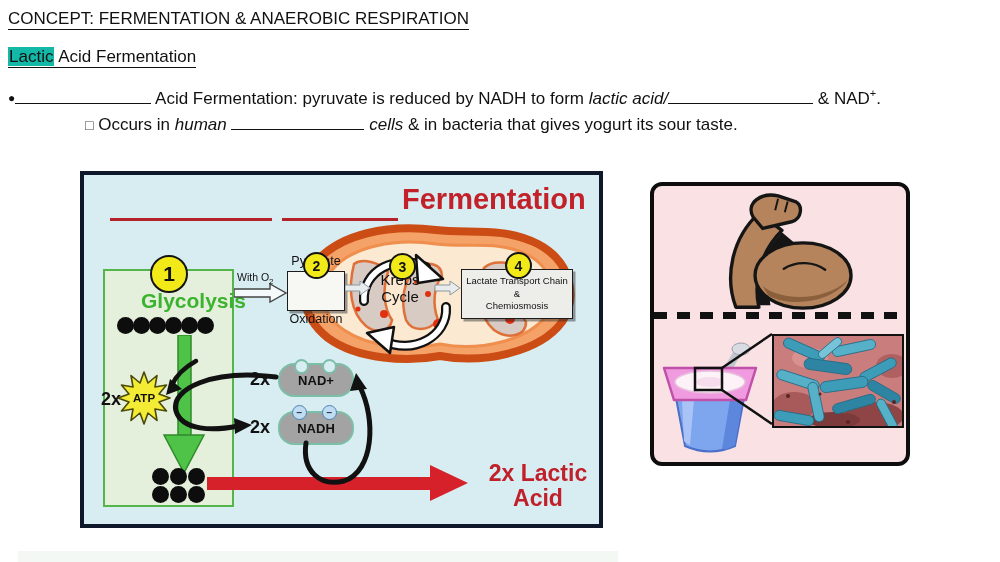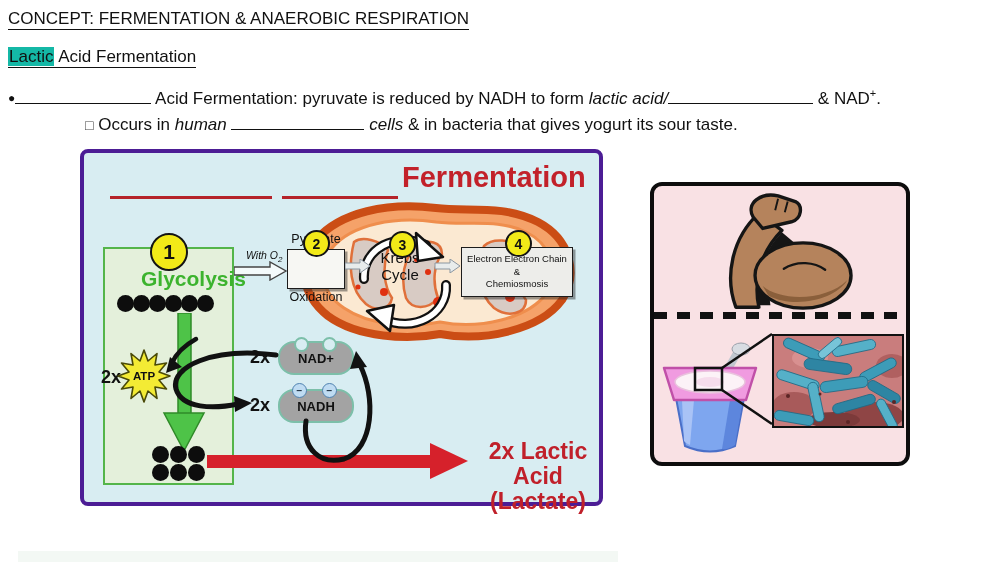--- a/index.html
+++ b/index.html
@@ -11,22 +11,22 @@
   .u{border-bottom:1.6px solid #111;padding-bottom:1px;}
   .b{font-weight:normal;}
   .i{font-style:italic;}
   .hl{background:#14b8a6;padding:0 1px;}
   .blank{display:inline-block;height:2px;border-bottom:1.6px solid #111;vertical-align:baseline;}
   sup{font-size:11px;}
   sub{font-size:8px;}
   .bullet-dot{font-size:12px;vertical-align:2px;}
   .sq{font-size:14px;color:#444;}
   
-  .panel-main{left:80px;top:149px;width:515px;height:349px;background:#d8edf2;
-              border:4px solid #4c1d95;border-radius:8px;}
+  .panel-main{left:80px;top:171px;width:515px;height:349px;background:#d8edf2;
+              border:4px solid #0f172a;border-radius:0;}
   .redline{height:3px;background:#b5232a;}
   .diagram-title{font-size:29px;font-weight:bold;color:#c2212a;}
   .greenbox{background:#e4f0db;border:2.5px solid #54b54a;}
   .numcircle{width:23px;height:23px;border-radius:50%;background:#f2ea18;border:2.2px solid #141414;
              display:flex;align-items:center;justify-content:center;font-weight:bold;font-size:14px;z-index:6;}
   .numcircle.big{width:34px;height:34px;font-size:21px;}
   .glyc-label{color:#3cb32e;font-weight:bold;font-size:21px;margin-left:27px;}
   .dotrow{display:flex;}
   .dot{width:17px;height:17px;border-radius:50%;background:#0d0d0d;margin-right:-1px;}
   .dotgrid{display:grid;grid-template-columns:repeat(3,17px);grid-gap:1px;}
@@ -43,21 +43,21 @@
         font-weight:bold;font-size:13px;z-index:4;}
   .notch{position:absolute;width:11px;height:11px;border-radius:50%;
          background:#d8edf2;border:2px solid #7cbfa9;}
   .electron{position:absolute;width:13px;height:13px;border-radius:50%;background:#bfdcf2;
             border:1.5px solid #4f82b0;color:#234;font-size:10px;line-height:13px;
             text-align:center;font-weight:bold;}
   .red-shaft{background:#d6212b;z-index:3;}
   .red-head{width:0;height:0;border-top:18px solid transparent;border-bottom:18px solid transparent;
             border-left:38px solid #d6212b;z-index:3;}
   .product{color:#c0202a;font-weight:bold;font-size:23px;line-height:1.08;text-align:center;z-index:4;}
-  .witho2{font-size:10.5px;font-style:italic;z-index:5;margin-left:9px;}
+  .witho2{font-size:10.5px;z-index:5;}
   .curves{z-index:7;pointer-events:none;}
   
   .panel-right{left:650px;top:182px;width:252px;height:276px;background:#f9e1e4;
                border:4px solid #0d0d0d;border-radius:12px;}
   .dashline{height:7px;background:repeating-linear-gradient(90deg,#111 0 13px,transparent 13px 23px);}
   .bact-box{border:2.5px solid #111;background:#c97d7d;z-index:3;}
   .faint-strip{left:18px;top:551px;width:600px;height:11px;background:#f3f8f4;}
 </style>
 </head>
 <body>
@@ -179,42 +179,41 @@
   </svg>
   <div class="abs krebs-label" style="left:284px;top:96px;width:64px;">
     <div>Krebs</div>
     <div>Cycle</div>
   </div>
   <div class="abs numcircle" style="left:305px;top:78px;">
       <span>3</span>
     </div>
 
   <div class="abs stepbox etc" style="left:377px;top:94px;width:110px;height:48px;">
-    <span>Electron Electron Chain</span>
+    <span>Lactate Transport Chain</span>
     <span>&amp;</span>
     <span>Chemiosmosis</span>
   </div>
   <div class="abs numcircle" style="left:421px;top:77px;">
       <span>4</span>
     </div>
 
   <div class="abs dotgrid" style="left:68px;top:293px;">
     <div class="dot"></div>
       <div class="dot"></div>
       <div class="dot"></div>
     <div class="dot"></div>
       <div class="dot"></div>
       <div class="dot"></div>
   </div>
 
   <div class="abs red-shaft" style="left:123px;top:302px;width:224px;height:13px;"></div>
   <div class="abs red-head" style="left:346px;top:290px;"></div>
   <div class="abs product" style="left:379px;top:286px;width:150px;">
     <div>2x Lactic Acid</div>
-    <div>(Lactate)</div>
   </div>
 
   <svg class="abs curves" style="left:0;top:0;" width="515" height="349" viewBox="0 0 515 349">
     <path d="M112,186 Q94,196 88,210" fill="none" stroke="#111" stroke-width="4.5" stroke-linecap="round"></path>
     <polygon points="82,220 86,204 98,214" fill="#111"></polygon>
     <path d="M192,202 C128,194 86,214 92,236 C98,256 130,256 154,251" fill="none" stroke="#111" stroke-width="5" stroke-linecap="round"></path>
     <polygon points="168,250 150,243 151,259" fill="#111"></polygon>
     <path d="M222,268 C218,296 236,312 260,306 C290,296 292,244 276,212" fill="none" stroke="#111" stroke-width="5" stroke-linecap="round"></path>
     <polygon points="272,198 266,216 283,214" fill="#111"></polygon>
   </svg>

